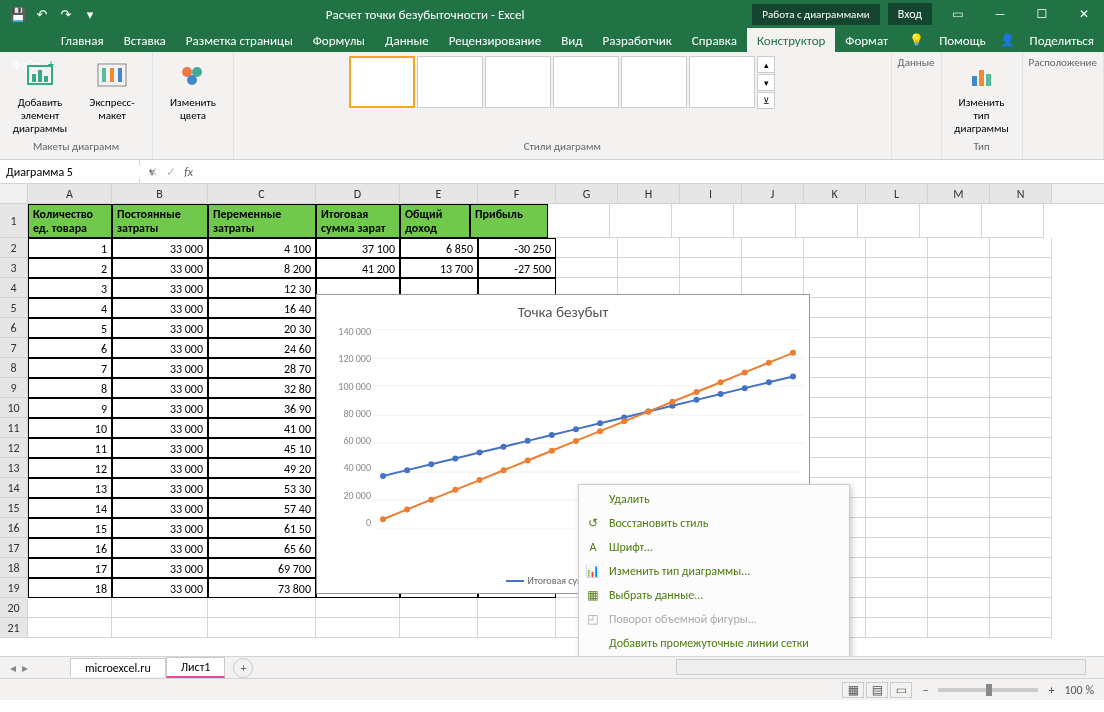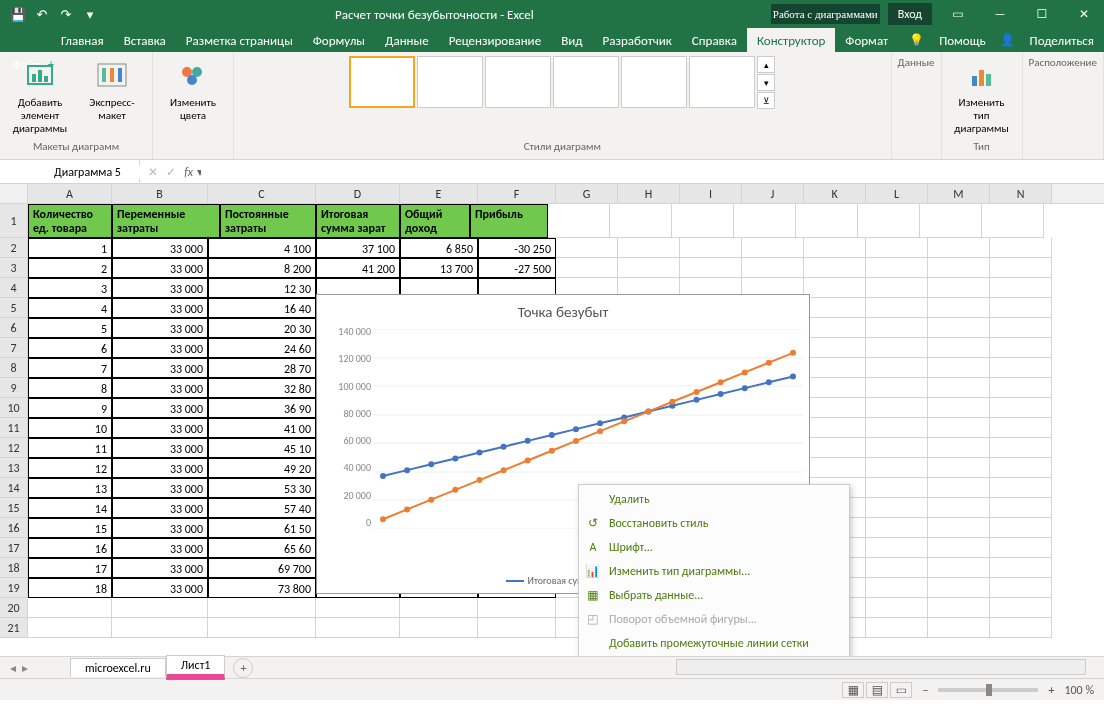--- a/index.html
+++ b/index.html
@@ -4,21 +4,21 @@
 <style>
 * { box-sizing: border-box; margin: 0; padding: 0; font-family: "Segoe UI", Calibri, Arial, sans-serif; }
 body { width: 1104px; height: 712px; background: #fff; overflow: hidden; font-size: 12px; position: relative; }
 
 
 .titlebar { height: 28px; background: #217346; display: flex; align-items: center; color: #fff; }
 .titlebar .qat { display: flex; align-items: center; gap: 8px; padding-left: 10px; }
 .titlebar .qat-icon { width: 16px; height: 16px; display: flex; align-items: center; justify-content: center; font-size: 13px; color: #fff; cursor: pointer; }
 .titlebar .title { flex: 1; text-align: center; font-size: 13px; }
 .titlebar .right-controls { display: flex; align-items: center; gap: 2px; }
-.titlebar .chart-tools { background: #154530; padding: 4px 2px; font-size: 11px; margin-right: 6px; font-family: Liberation Serif, serif; }
+.titlebar .chart-tools { background: #154530; padding: 4px 10px; font-size: 11px; margin-right: 6px; }
 .titlebar .signin { background: #154530; padding: 4px 10px; font-size: 12px; margin-right: 4px; }
 .titlebar .win-btn { width: 40px; height: 28px; display: flex; align-items: center; justify-content: center; font-size: 12px; cursor: pointer; }
 
 
 .tabstrip { height: 24px; background: #217346; display: flex; align-items: stretch; padding-left: 2px; }
 .tabstrip .tab { padding: 0 10px; color: #fff; font-size: 13px; display: flex; align-items: center; cursor: pointer; }
 .tabstrip .tab.file { background: #185c37; margin-top: 36px; }
 .tabstrip .tab.active { background: #f3f2f1; color: #217346; }
 .tabstrip .tab.format { color: #fff; }
 .tabstrip .spacer { flex: 1; }
@@ -33,21 +33,21 @@
 .big-btn .icon { width: 32px; height: 32px; }
 .style-gallery { display: flex; gap: 2px; }
 .style-thumb { width: 66px; height: 52px; background: #fff; border: 1px solid #ccc; cursor: pointer; position: relative; }
 .style-thumb.selected { border: 2px solid #f5a623; }
 .gallery-nav { width: 18px; display: flex; flex-direction: column; gap: 1px; }
 .gallery-nav .nav-btn { height: 17px; border: 1px solid #ccc; background: #fff; font-size: 9px; display: flex; align-items: center; justify-content: center; cursor: pointer; }
 
 
 .formula-row { height: 24px; display: flex; align-items: stretch; border-bottom: 1px solid #d4d4d4; background: #fff; }
 .name-box { width: 140px; border-right: 1px solid #d4d4d4; display: flex; align-items: center; }
-.name-box input { flex: 1; border: none; padding: 0 6px; font-size: 12px; outline: none; margin-left: 48px; }
+.name-box input { flex: 1; border: none; padding: 0 6px; font-size: 12px; outline: none; }
 .name-box .dd { width: 16px; text-align: center; color: #666; cursor: pointer; }
 .fx-icons { display: flex; align-items: center; gap: 8px; padding: 0 8px; color: #bbb; }
 .fx-icons .fx { font-style: italic; color: #666; }
 .formula-bar { flex: 1; border: none; outline: none; padding: 0 6px; }
 
 
 .grid-area { position: relative; height: 472px; overflow: hidden; }
 .col-headers { display: flex; height: 20px; background: #f0f0f0; border-bottom: 1px solid #d4d4d4; }
 .corner { width: 28px; border-right: 1px solid #d4d4d4; background: #f0f0f0; }
 .col-h { border-right: 1px solid #d4d4d4; text-align: center; font-size: 12px; color: #333; line-height: 20px; background: #e6e6e6; }
@@ -72,21 +72,21 @@
 
 .ctx-menu { position: absolute; left: 578px; top: 300px; width: 272px; background: #fcfcfc; border: 1px solid #ccc; box-shadow: 2px 2px 6px rgba(0,0,0,0.2); padding: 2px 0; z-index: 20; }
 .ctx-item { display: flex; align-items: center; height: 24px; padding: 0 10px 0 30px; font-size: 12px; color: #4d7c0f; cursor: pointer; position: relative; }
 .ctx-item.disabled { color: #aaa; }
 .ctx-item .ico { position: absolute; left: 6px; width: 16px; height: 16px; display: flex; align-items: center; justify-content: center; font-size: 12px; }
 
 
 .sheet-bar { height: 22px; background: #f3f2f1; border-top: 1px solid #d4d4d4; display: flex; align-items: center; position: relative; }
 .sheet-nav { width: 70px; display: flex; gap: 6px; padding-left: 10px; color: #888; }
 .sheet-tab { padding: 2px 14px; border: 1px solid #ccc; border-bottom: none; background: #fff; font-size: 12px; cursor: pointer; }
-.sheet-tab.active { border-bottom: 6px solid #ec4899; }
+.sheet-tab.active { border-bottom: 2px solid #ec4899; }
 .sheet-add { width: 20px; height: 20px; border-radius: 50%; border: 1px solid #ccc; margin-left: 8px; display: flex; align-items: center; justify-content: center; color: #666; cursor: pointer; }
 .hscroll { position: absolute; right: 18px; top: 2px; width: 410px; height: 16px; background: #eee; border: 1px solid #ccc; }
 
 
 .status-bar { height: 22px; background: #f3f2f1; border-top: 1px solid #d4d4d4; display: flex; align-items: center; justify-content: flex-end; padding: 0 10px; gap: 10px; font-size: 12px; color: #555; }
 .view-btns { display: flex; gap: 2px; }
 .view-btn { width: 22px; height: 16px; border: 1px solid #ccc; cursor: pointer; display: flex; align-items: center; justify-content: center; }
 .zoom-slider { width: 100px; height: 4px; background: #ccc; position: relative; }
 .zoom-slider .thumb { position: absolute; left: 48px; top: -4px; width: 6px; height: 12px; background: #888; }
 
@@ -242,22 +242,22 @@
       <div class="col-h" style="width:62px">J</div>
       <div class="col-h" style="width:62px">K</div>
       <div class="col-h" style="width:62px">L</div>
       <div class="col-h" style="width:62px">M</div>
       <div class="col-h" style="width:62px">N</div>
     </div>
   <div class="rows" id="rows">
       <div class="grow hrow">
         <div class="row-h" style="height:34px;line-height:34px">1</div>
         <div class="cell hdr-cell" style="width:84px">Количество ед. товара</div>
+        <div class="cell hdr-cell" style="width:96px">Постоянные затраты</div>
         <div class="cell hdr-cell" style="width:108px">Переменные затраты</div>
-        <div class="cell hdr-cell" style="width:96px">Постоянные затраты</div>
         <div class="cell hdr-cell" style="width:84px">Итоговая сумма зарат</div>
         <div class="cell hdr-cell" style="width:70px">Общий доход</div>
         <div class="cell hdr-cell" style="width:78px">Прибыль</div>
         <div class="cell" style="width:62px"></div>
         <div class="cell" style="width:62px"></div>
         <div class="cell" style="width:62px"></div>
         <div class="cell" style="width:62px"></div>
         <div class="cell" style="width:62px"></div>
         <div class="cell" style="width:62px"></div>
         <div class="cell" style="width:62px"></div>

